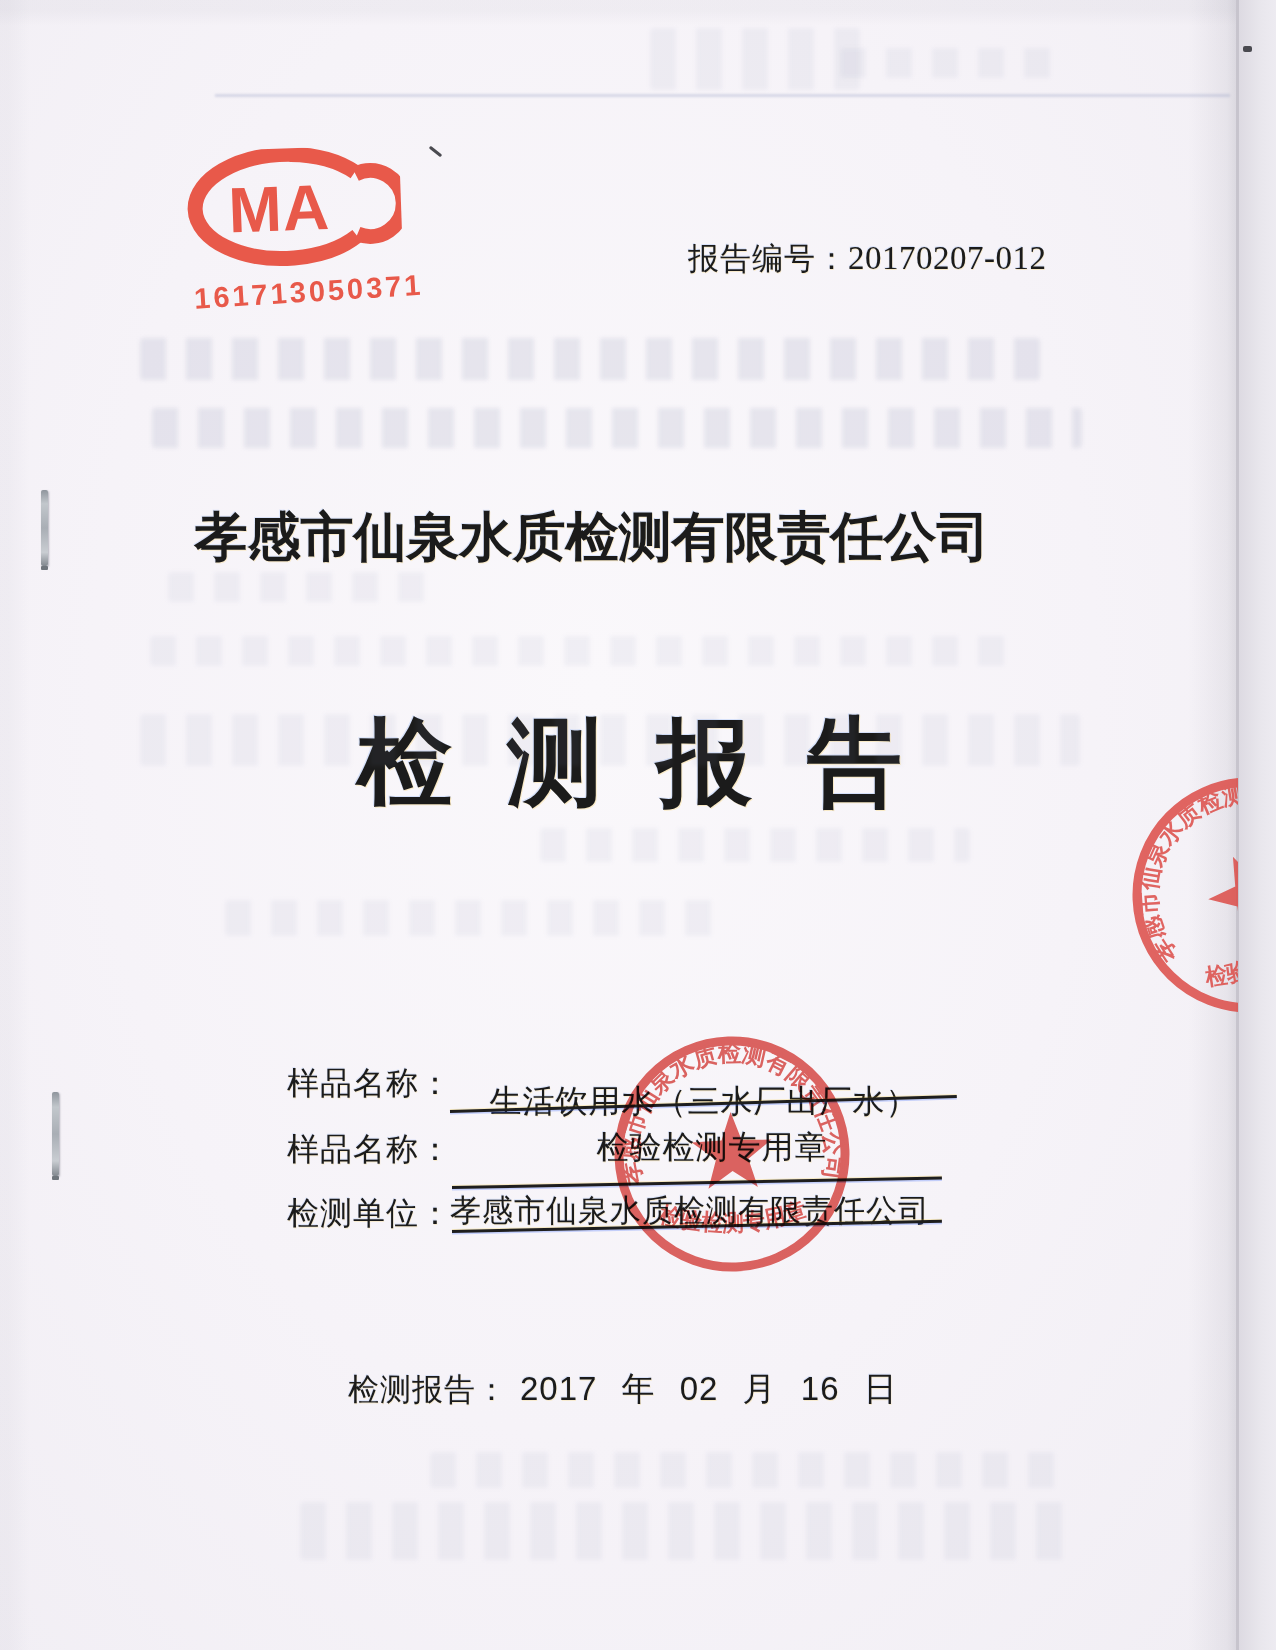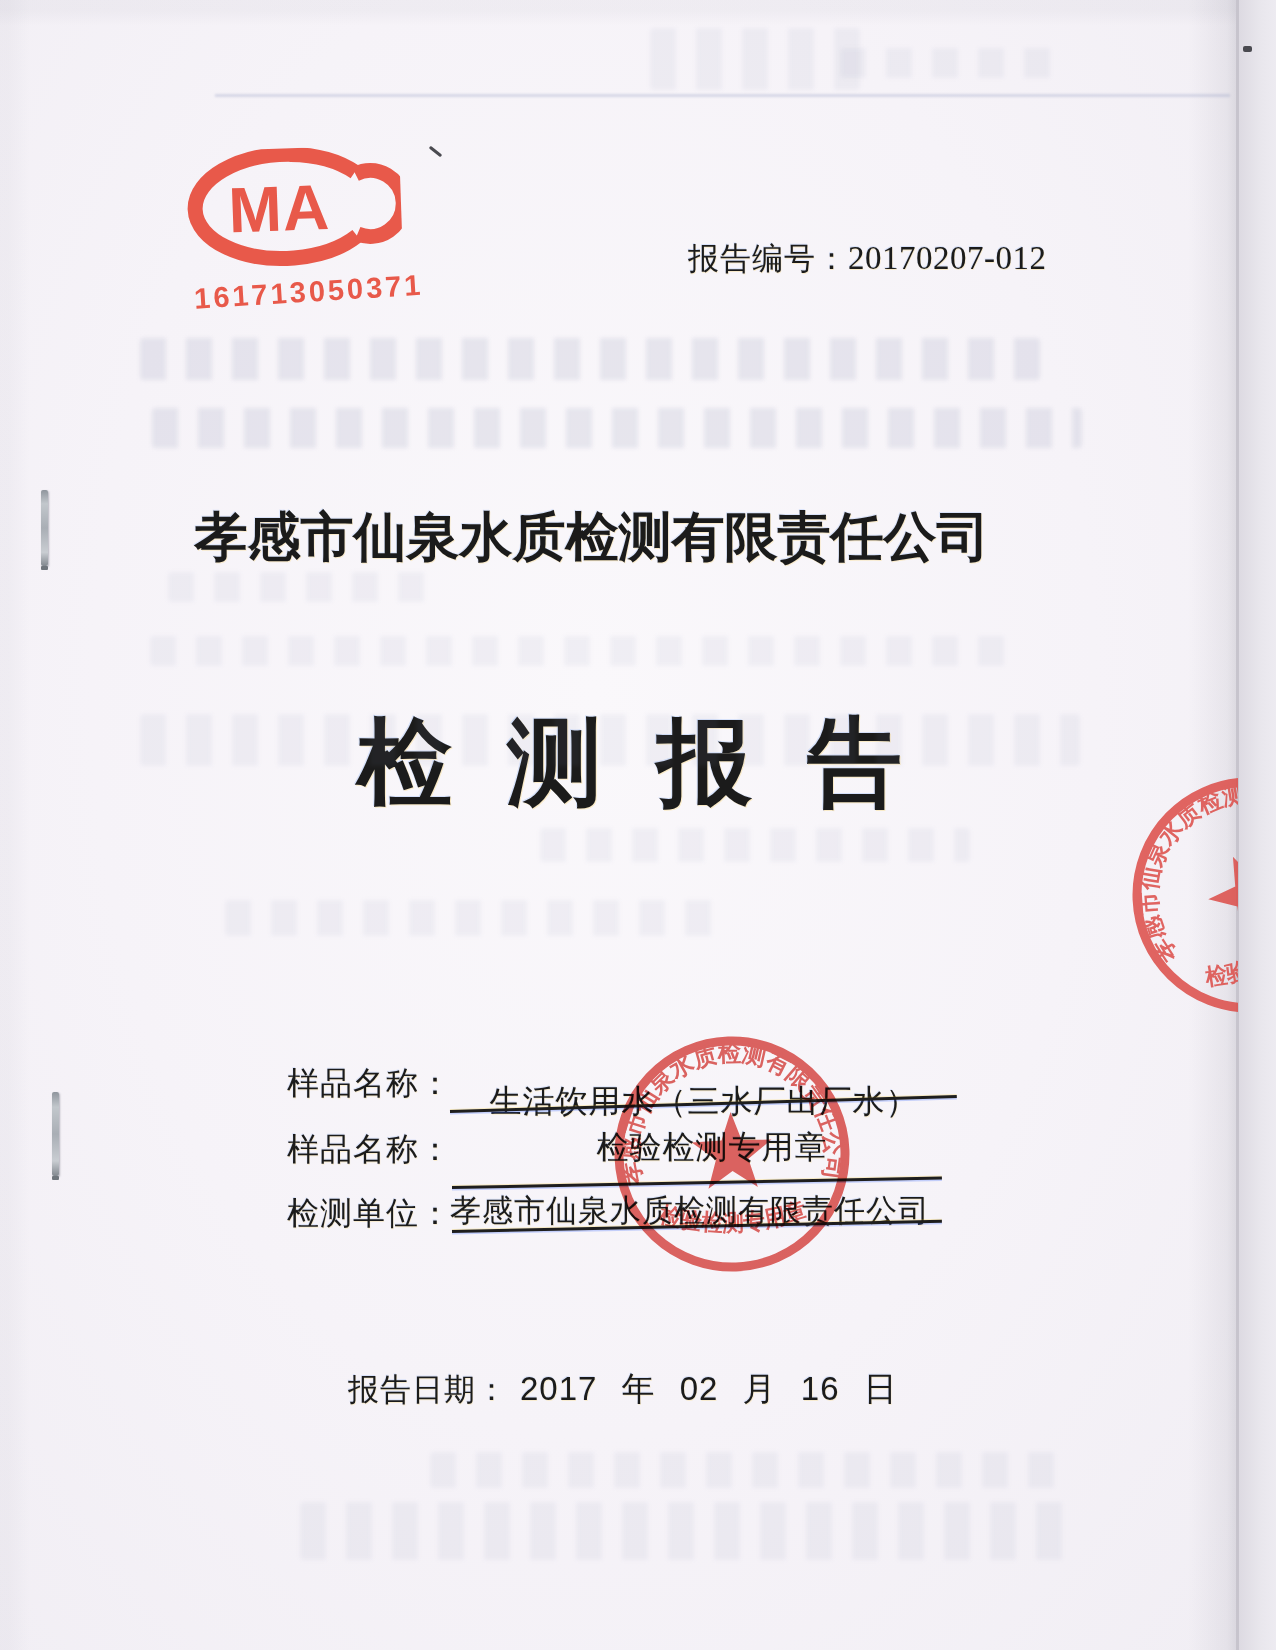--- a/index.html
+++ b/index.html
@@ -129,21 +129,21 @@
 <div class="f-line abs" style="left:450px;top:1110px;width:507px;transform:rotate(-1.7deg);"></div>
 
 <div class="f-label abs" style="left:287px;top:1128px;">样品名称：</div>
 <div class="f-value abs" style="left:712px;top:1126px;">检验检测专用章</div>
 <div class="f-line abs" style="left:452px;top:1186px;width:490px;transform:rotate(-1.1deg);"></div>
 
 <div class="f-label abs" style="left:287px;top:1192px;">检测单位：</div>
 <div class="f-value abs" style="left:690px;top:1190px;font-size:31px;">孝感市仙泉水质检测有限责任公司</div>
 <div class="f-line abs" style="left:452px;top:1230px;width:490px;transform:rotate(-1.2deg);"></div>
 
-<div class="date-row abs" style="left:348px;top:1369px;">报告日期：</div>
+<div class="date-row abs" style="left:348px;top:1369px;">检测报告：</div>
 <div class="date-row date-val abs" style="left:520px;top:1367px;font-size:33px;">2017 年 02 月 16 日</div>
 
 <div class="stamp abs" style="left:610px;top:1032px;width:244px;height:244px;transform:rotate(-2deg);">
   <svg width="244" height="244" viewBox="0 0 244 244">
     <circle cx="122" cy="122" r="113" fill="none" stroke="#dc4b46" stroke-width="9"></circle>
     <path id="seal1-top" d="M 32,150 A 94 94 0 1 1 212,150" fill="none"></path>
     <text font-size="24" font-weight="bold" fill="#dc4b46" font-family="Liberation Sans, sans-serif">
       <textPath href="#seal1-top" startOffset="2" textLength="348" lengthAdjust="spacingAndGlyphs">孝感市仙泉水质检测有限责任公司</textPath>
     </text>
     <polygon points="122,80 132,108.2 161.9,109 138.2,127.3 146.7,156 122,139 97.3,156 105.8,127.3 82.1,109 112,108.2" fill="#dc4b46"></polygon>

